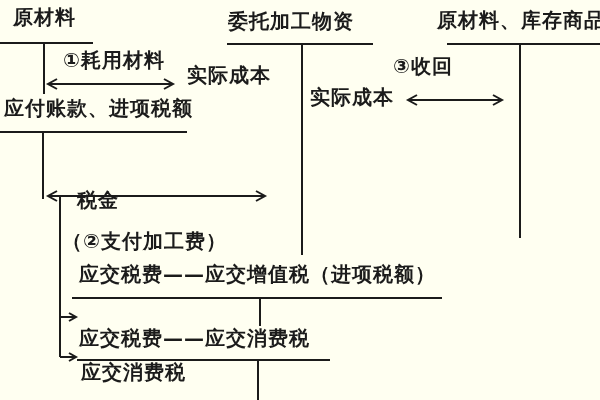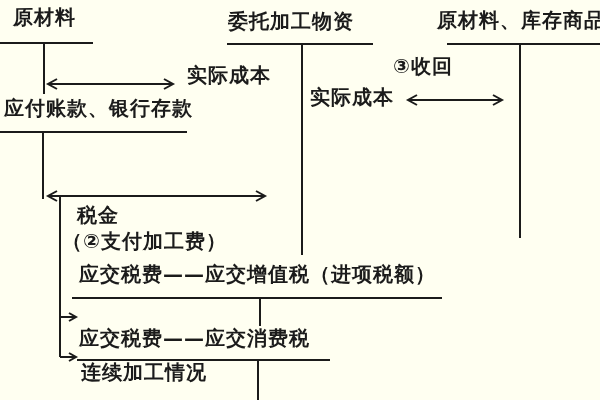--- a/index.html
+++ b/index.html
@@ -65,28 +65,29 @@
 
     <path d="M60 317 H76 M69 313 L76 317 L69 321"></path>
 
     <path d="M60 357 H76 M69 353 L76 357 L69 361"></path>
   </svg>
 
   <span class="lbl" style="left:13px;top:5px">原材料</span>
   <span class="lbl" style="left:228px;top:9px">委托加工物资</span>
   <span class="lbl" style="left:437px;top:8px">原材料、库存商品</span>
 
+  <span class="lbl" style="left:63px;top:48px">①耗用材料</span>
   <span class="lbl" style="left:187px;top:63px">实际成本</span>
 
-  <span class="lbl" style="left:4px;top:96px">应付账款、银行存款</span>
+  <span class="lbl" style="left:4px;top:96px">应付账款、进项税额</span>
 
   <span class="lbl" style="left:310px;top:85px">实际成本</span>
   <span class="lbl" style="left:393px;top:54px">③收回</span>
 
 
-  <span class="lbl" style="left:77px;top:203px">税金</span>
+  <span class="lbl" style="left:77px;top:188px">税金</span>
   <span class="lbl" style="left:62px;top:229px">（②支付加工费）</span>
 
   <span class="lbl" style="left:79px;top:262px">应交税费——应交增值税（进项税额）</span>
   <span class="lbl" style="left:79px;top:326px">应交税费——应交消费税</span>
-  <span class="lbl" style="left:81px;top:360px">连续加工情况</span>
+  <span class="lbl" style="left:81px;top:360px">应交消费税</span>
 
 </div>
 
 </body></html>

